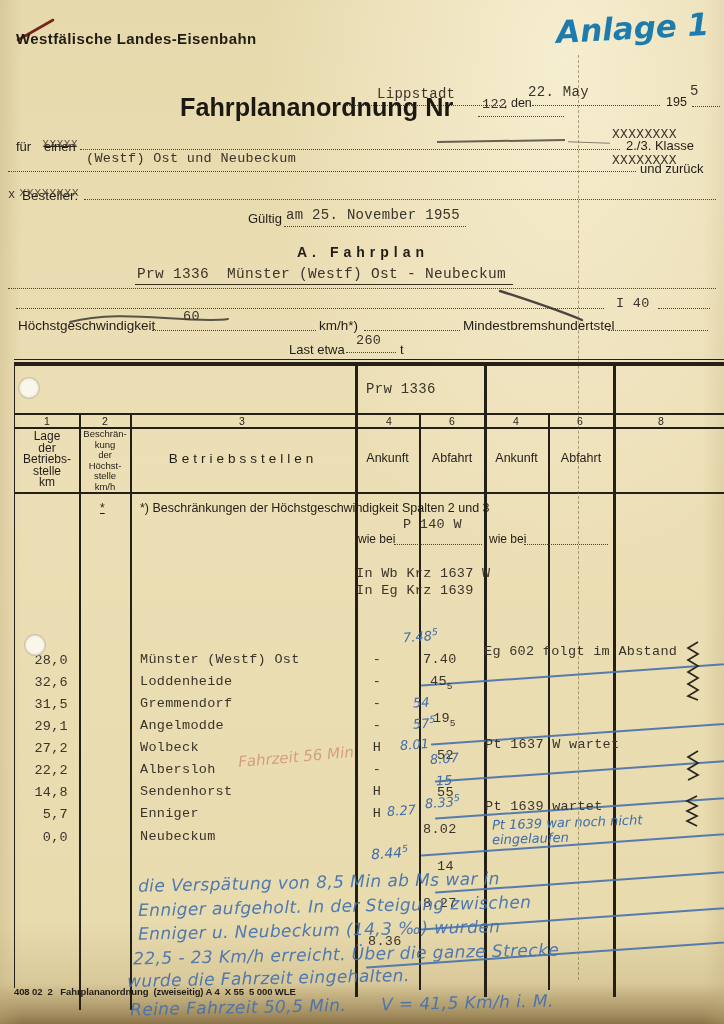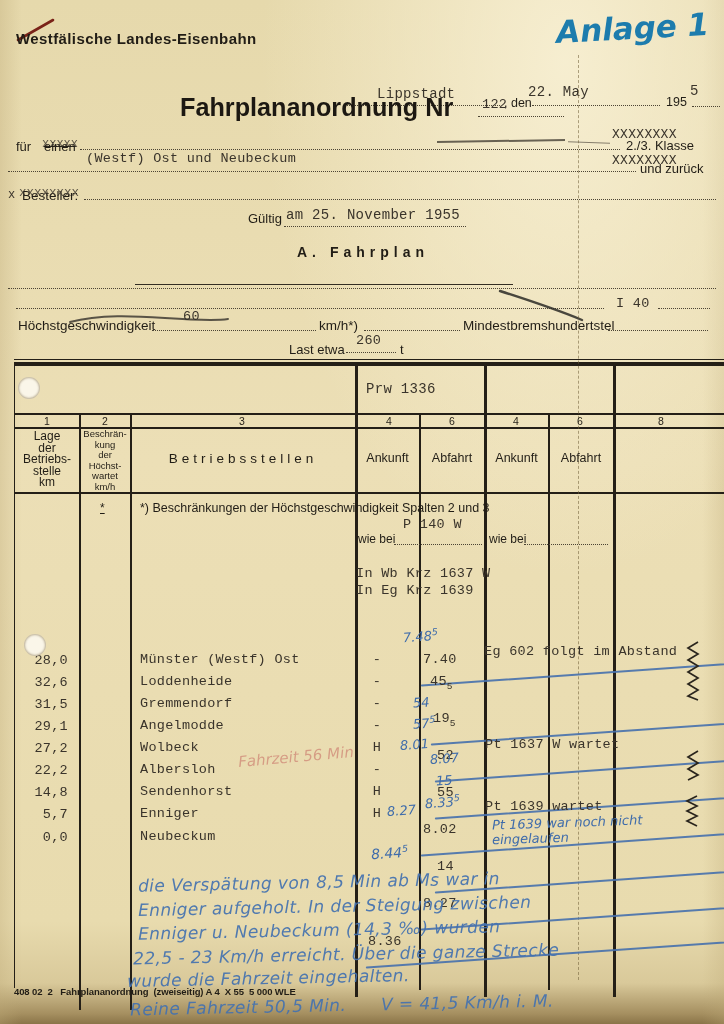--- a/index.html
+++ b/index.html
@@ -71,20 +71,21 @@
   <div class="abs t" style="left:8px;top:188px;font-size:12px">x</div>
   <div class="abs p" style="left:22px;top:188px;font-size:13.5px">Besteller:</div>
   <div class="abs overlayx" style="left:19px;top:186px;font-size:12.5px">xxxxxxxx</div>
   <div class="abs rule" style="left:84px;top:199px;width:632px"></div>
 
   <div class="abs p" style="left:248px;top:211px">Gültig</div>
   <div class="abs t" style="left:286px;top:207px;font-size:14px">am 25. November 1955</div>
   <div class="abs rule" style="left:284px;top:226px;width:182px"></div>
 
   <div class="abs p" style="left:297px;top:244px;font-weight:bold;font-size:14px;letter-spacing:5px">A. Fahrplan</div>
+  <div class="abs t" style="left:137px;top:266px;font-size:14.5px">Prw 1336  Münster (Westf) Ost - Neubeckum</div>
   <div class="abs solidrule" style="left:135px;top:284px;width:378px"></div>
   <div class="abs rule" style="left:8px;top:288px;width:708px"></div>
 
   <div class="abs rule" style="left:16px;top:308px;width:588px"></div>
   <div class="abs t" style="left:616px;top:296px">I 40</div>
   <div class="abs rule" style="left:658px;top:308px;width:52px"></div>
   <div class="abs p" style="left:18px;top:318px;font-size:13.5px">Höchstgeschwindigkeit</div>
   <div class="abs t" style="left:183px;top:309px">60</div>
   <div class="abs rule" style="left:152px;top:330px;width:164px"></div>
   <div class="abs p" style="left:319px;top:318px;font-size:13.5px">km/h*)</div>
@@ -128,21 +129,21 @@
 
   <div class="abs hc" style="left:15px;top:431px;width:64px;font-size:12px;line-height:11.5px">Lage
 der
 Betriebs-
 stelle
 km</div>
   <div class="abs hc" style="left:80px;top:429px;width:50px;font-size:9.5px;line-height:10.5px">Beschrän-
 kung
 der
 Höchst-
-wartet
+stelle
 km/h</div>
   <div class="abs hc" style="left:131px;top:451px;width:224px;font-size:13.5px;letter-spacing:4px">Betriebsstellen</div>
   <div class="abs hc" style="left:356px;top:451px;width:63px;font-size:12.5px">Ankunft</div>
   <div class="abs hc" style="left:420px;top:451px;width:64px;font-size:12.5px">Abfahrt</div>
   <div class="abs hc" style="left:485px;top:451px;width:63px;font-size:12.5px">Ankunft</div>
   <div class="abs hc" style="left:549px;top:451px;width:64px;font-size:12.5px">Abfahrt</div>
 
   <div class="abs p" style="left:100px;top:501px;font-size:12px;text-decoration:underline">*</div>
   <div class="abs p" style="left:140px;top:501px;font-size:12.5px">*) Beschränkungen der Höchstgeschwindigkeit Spalten 2 und 3</div>
   <div class="abs t" style="left:403px;top:517px">P 140 W</div>

